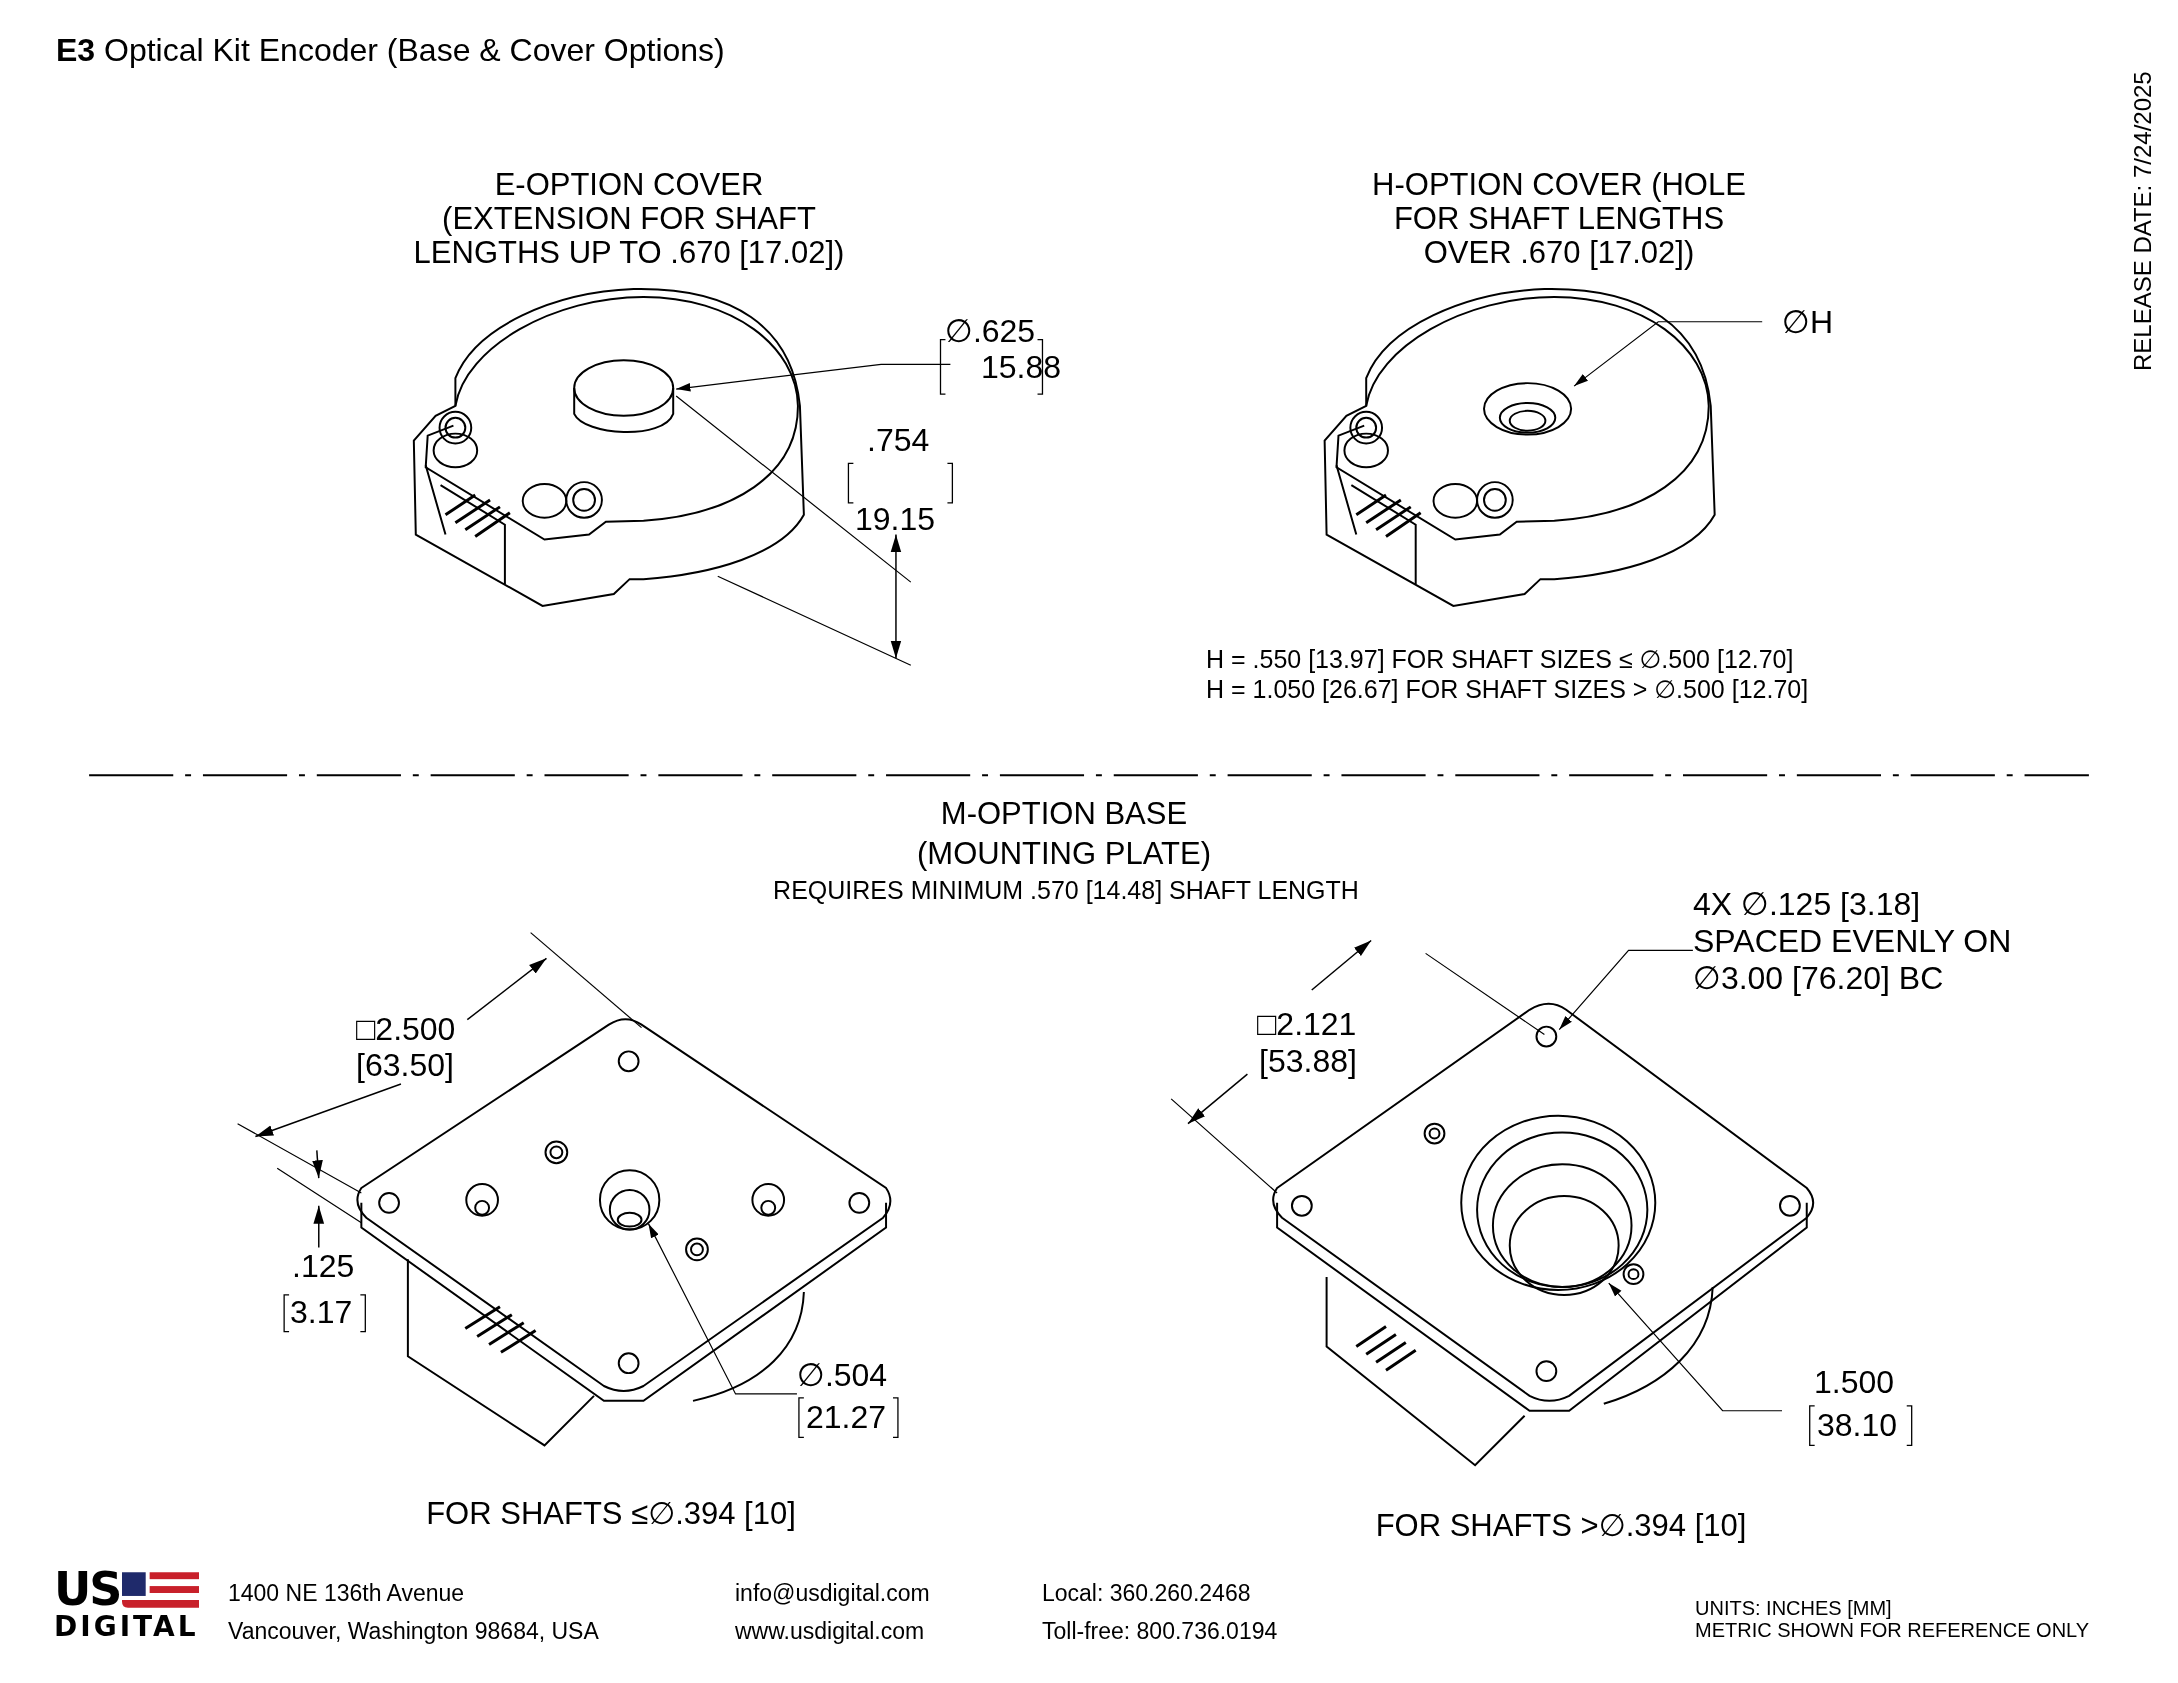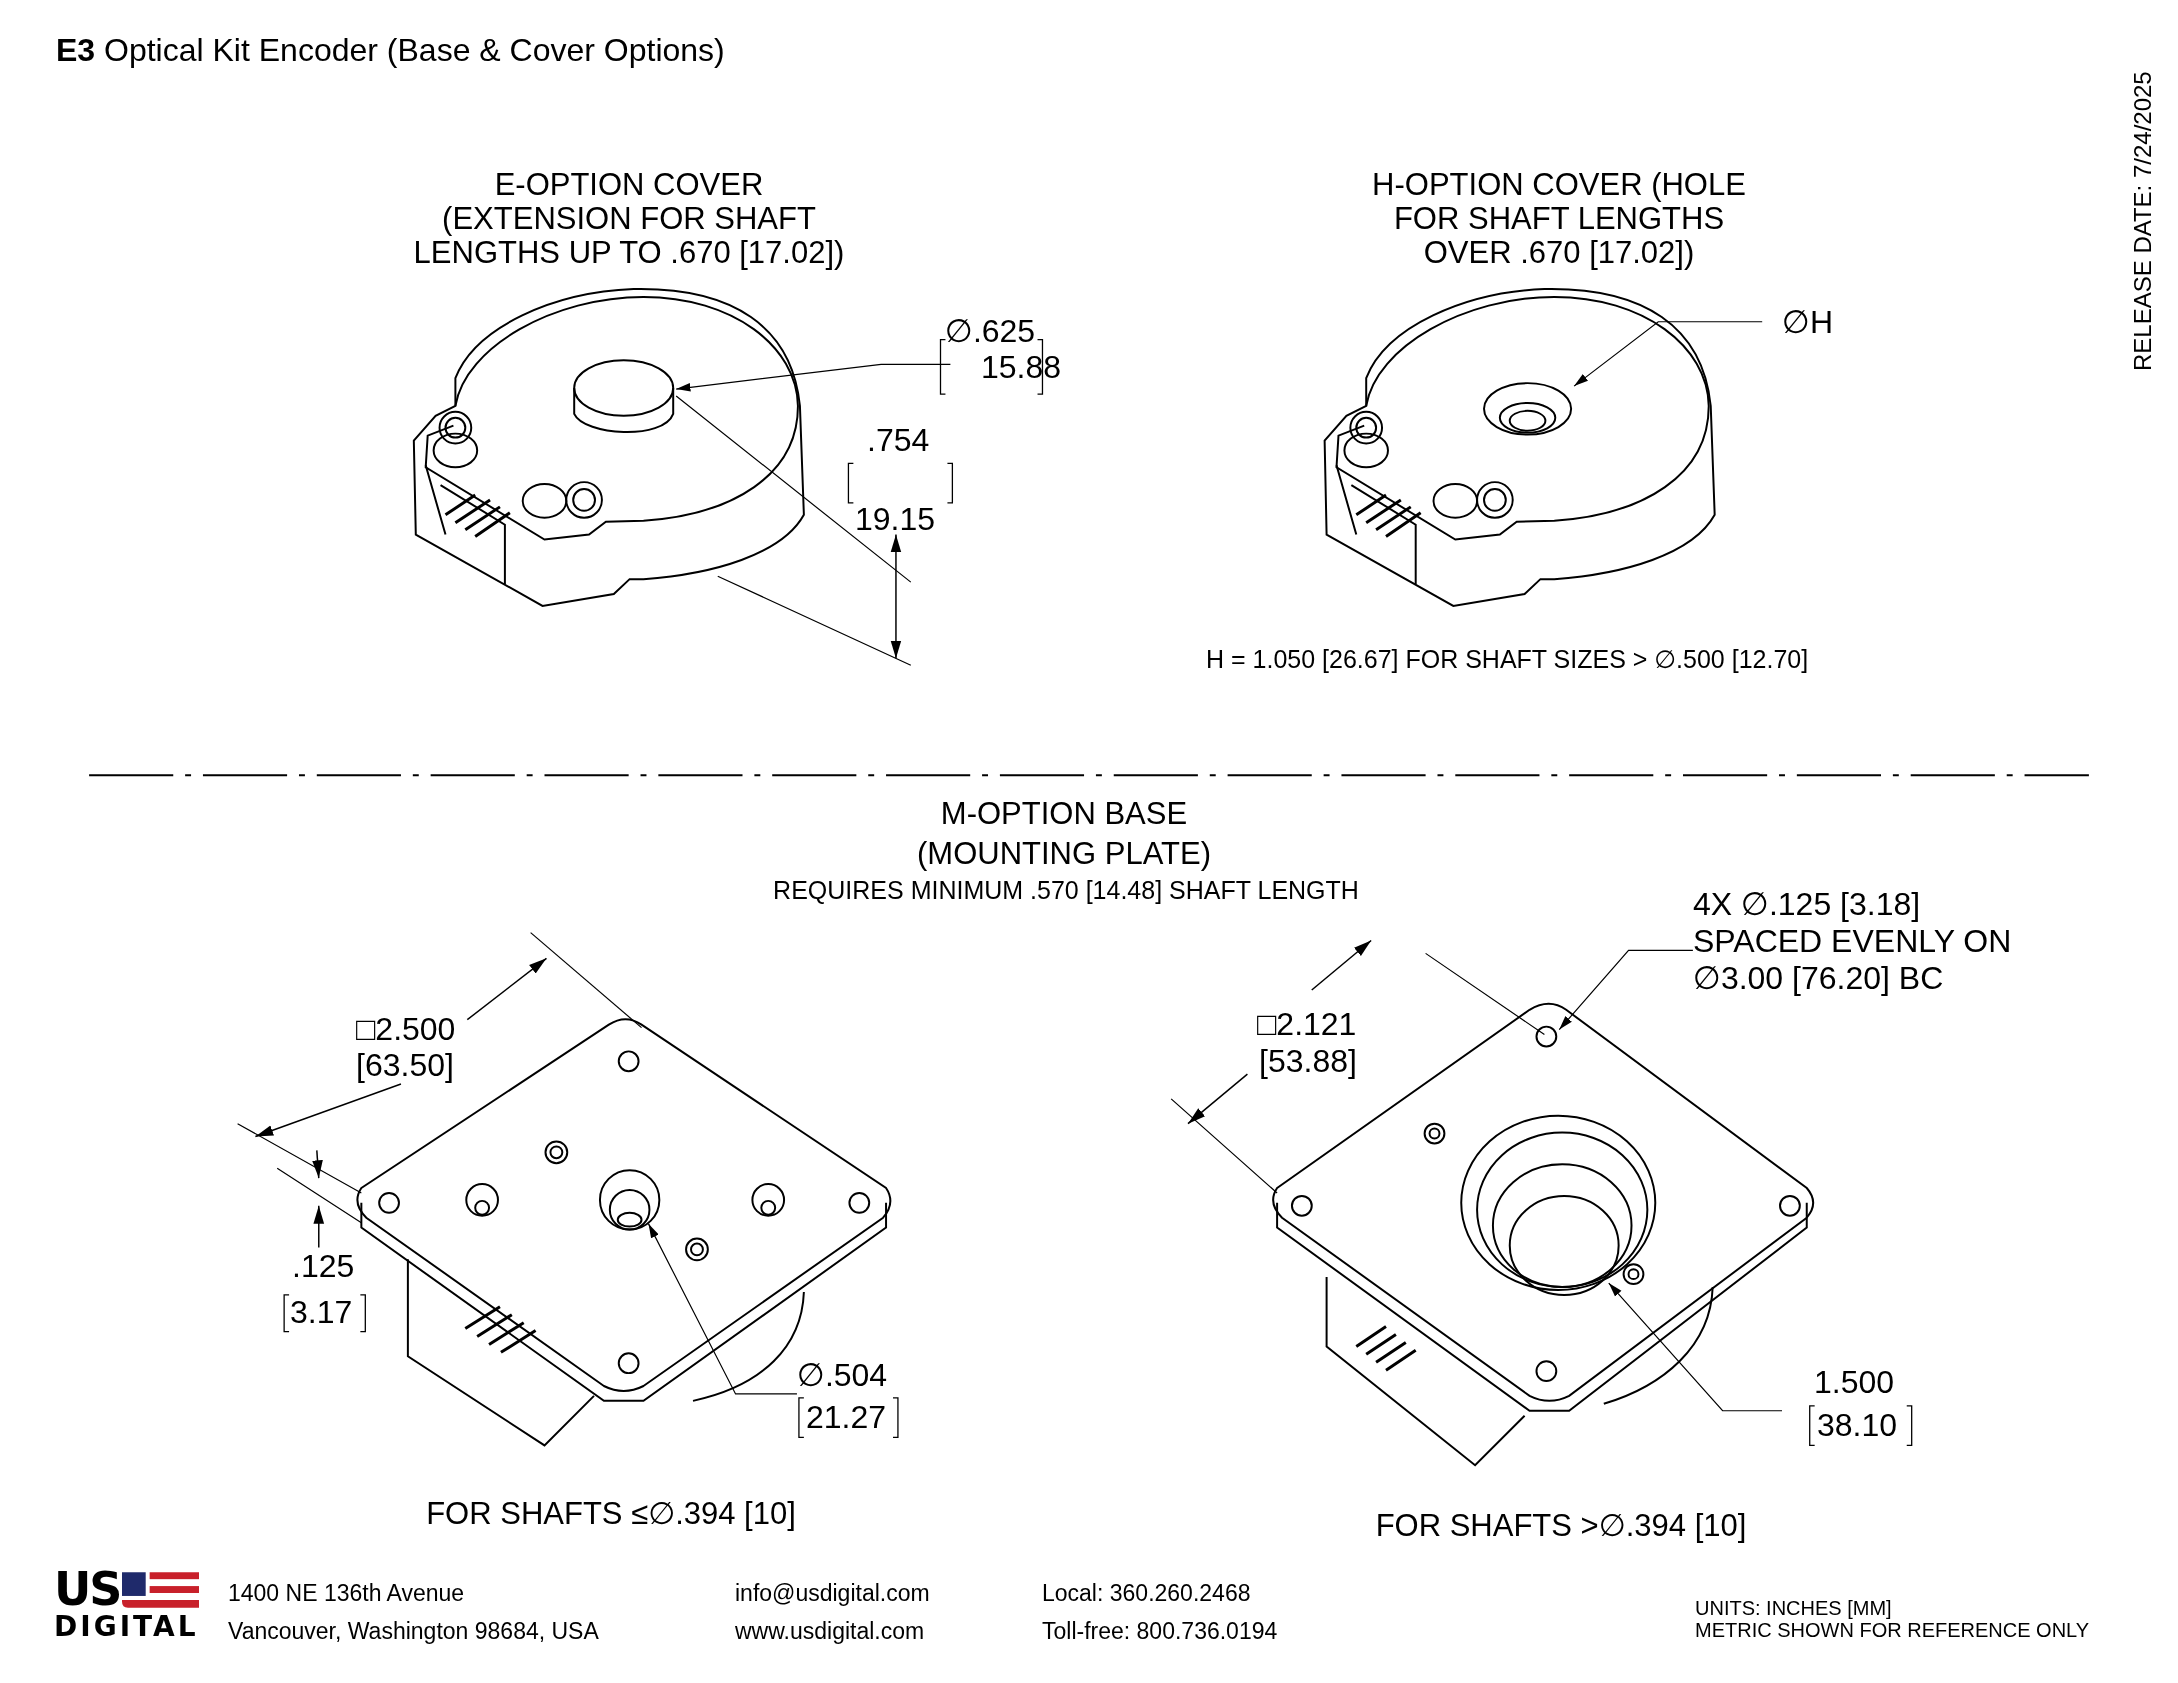--- a/index.html
+++ b/index.html
@@ -145,20 +145,21 @@
 <div class="abs dim" style="left:867px; top:421px;">.754</div>
 <div class="abs dim" style="left:855px; top:464px;margin-top:36px;">19.15</div>
 
 <div class="abs lbl ctr" style="left:1539px; top:168px;margin-left:20px;">
   <div>H-OPTION COVER (HOLE</div>
   <div>FOR SHAFT LENGTHS</div>
   <div>OVER .670 [17.02])</div>
 </div>
 <div class="abs dim" style="left:1782px; top:303px;">∅H</div>
 <div class="abs note" style="left:1206px; top:644px;">
+  <div>H = .550 [13.97] FOR SHAFT SIZES ≤ ∅.500 [12.70]</div>
   <div>H = 1.050 [26.67] FOR SHAFT SIZES &gt; ∅.500 [12.70]</div>
 </div>
 
 <div class="abs lbl ctr" style="left:1064px; top:794px; line-height:40px;">
   <div>M-OPTION BASE</div>
   <div>(MOUNTING PLATE)</div>
 </div>
 <div class="abs note ctr" style="left:1066px; top:875px;">REQUIRES MINIMUM .570 [14.48] SHAFT LENGTH</div>
 
 <div class="abs dim" style="left:356px; top:1010px;">□2.500</div>

